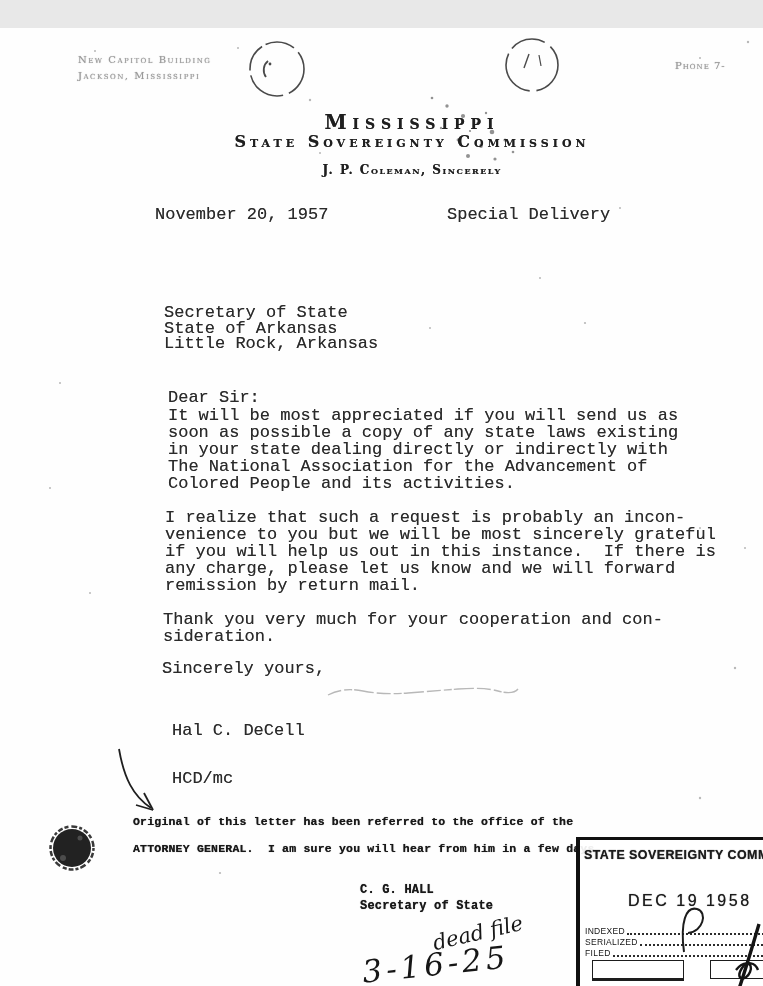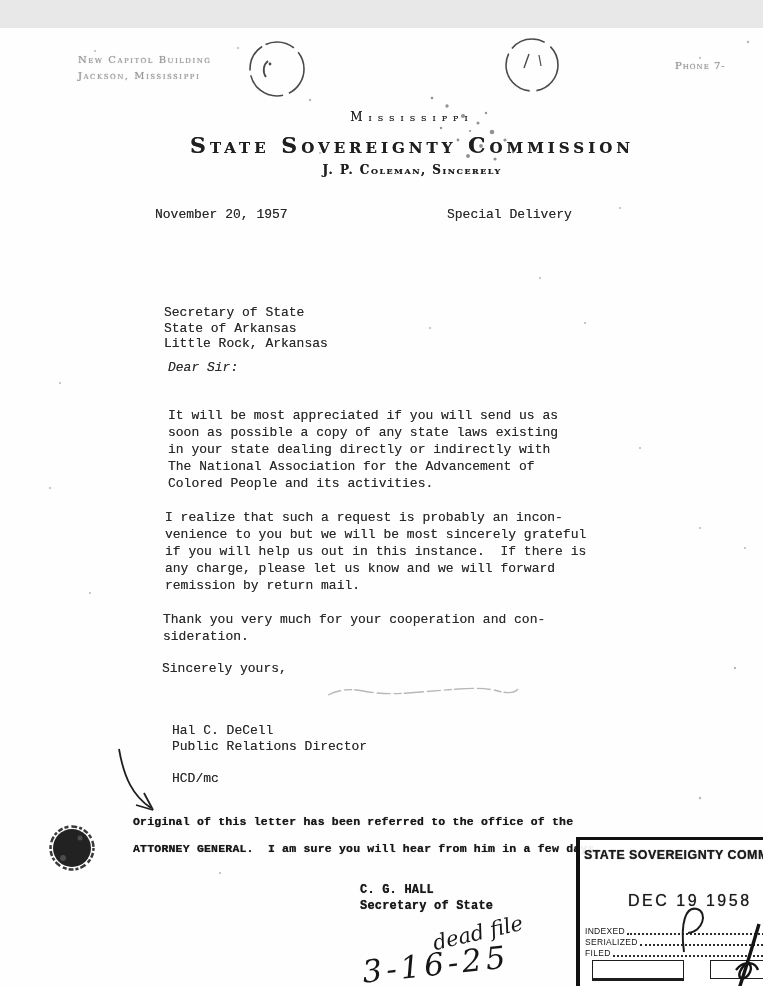--- a/index.html
+++ b/index.html
@@ -8,39 +8,39 @@
     width:763px;height:986px;
     background:#fefefe;
     overflow:hidden;
     font-family:"Liberation Mono","DejaVu Sans Mono",monospace;
     color:#262626;
     margin-top:28px;
   }
   .abs{position:absolute;}
   .typed{
     font-family:"Liberation Mono","DejaVu Sans Mono",monospace;
-    font-size:13px;line-height:17px;color:#2a2a2a;
+    font-size:17px;line-height:17px;color:#2a2a2a;
     text-shadow:0 0 0.5px rgba(20,20,20,.55);
     white-space:pre;
     z-index:3;
   }
   .para{white-space:pre;}
   .faded-caps{
     font-family:"DejaVu Serif","Liberation Serif",serif;
     font-variant:small-caps;
     font-size:10px;line-height:16px;color:#9a9a9a;
     letter-spacing:1.5px;
     text-shadow:0 0 1px rgba(150,150,150,.8);
     z-index:3;
   }
   .lh-center{left:62px;width:700px;text-align:center;z-index:3;
     font-family:"DejaVu Serif","Liberation Serif",serif;color:#1f1f1f;}
-  .lh-state{font-variant:small-caps;font-size:12px;font-weight:400;letter-spacing:6px;
+  .lh-state{font-variant:small-caps;font-size:20px;font-weight:700;letter-spacing:6px;
     text-shadow:0 0 .6px rgba(0,0,0,.6);}
-  .lh-org{font-variant:small-caps;font-size:22px;font-weight:600;letter-spacing:4px;
+  .lh-org{font-variant:small-caps;font-size:16px;font-weight:600;letter-spacing:4px;
     text-shadow:0 0 .6px rgba(0,0,0,.6);}
   .lh-chair{font-variant:small-caps;font-size:12px;font-weight:700;letter-spacing:1.5px;
     text-shadow:0 0 .5px rgba(0,0,0,.6);}
   .annot{
     font-family:Liberation Mono, monospace;
     font-weight:700;font-size:11.5px;letter-spacing:.2px;color:#181818;
     text-shadow:0 0 .7px rgba(0,0,0,.8);
     white-space:pre;z-index:3;
   }
   .handwrite{
@@ -165,38 +165,37 @@
   <div class="abs lh-center lh-org" style="top:104px;">State Sovereignty Commission</div>
   <div class="abs lh-center lh-chair" style="top:135px;">J. P. Coleman, Sincerely</div>
 
   <div class="abs typed" style="left:155px;top:178px;">November 20, 1957</div>
   <div class="abs typed" style="left:447px;top:178px;">Special Delivery</div>
 
   <div class="abs typed para" style="left:164px;top:277px;line-height:15.5px;">Secretary of State
 State of Arkansas
 Little Rock, Arkansas</div>
 
-  <div class="abs typed" style="left:168px;top:331px;font-style:italic;">Dear Sir:</div>
+  <div class="abs typed" style="left:168px;top:361px;">Dear Sir:</div>
 
   <div class="abs typed para" style="left:168px;top:379px;">It will be most appreciated if you will send us as
 soon as possible a copy of any state laws existing
 in your state dealing directly or indirectly with
 The National Association for the Advancement of
 Colored People and its activities.</div>
   <div class="abs typed para" style="left:165px;top:481px;">I realize that such a request is probably an incon-
 venience to you but we will be most sincerely grateful
 if you will help us out in this instance.  If there is
 any charge, please let us know and we will forward
 remission by return mail.</div>
   <div class="abs typed para" style="left:163px;top:583px;">Thank you very much for your cooperation and con-
 sideration.</div>
 
   <div class="abs typed" style="left:162px;top:632px;">Sincerely yours,</div>
   <div class="abs typed" style="left:172px;top:694px;">Hal C. DeCell</div>
-  <div class="abs typed" style="left:172px;top:710px;">Public Relations Director</div>
   <div class="abs typed" style="left:172px;top:742px;">HCD/mc</div>
 
   <div class="abs annot" style="left:133px;top:787px;">Original of this letter has been referred to the office of the</div>
   <div class="abs annot" style="left:133px;top:814px;">ATTORNEY GENERAL.  I am sure you will hear from him in a few days</div>
 
   <div class="abs annot" style="left:360px;top:855px;font-size:12px;">C. G. HALL</div>
   <div class="abs annot" style="left:360px;top:871px;font-size:12px;">Secretary of State</div>
 
   <div class="abs handwrite" style="left:432px;top:893px;font-size:21px;transform:rotate(-13deg);">dead file</div>
   <div class="abs handwrite" style="left:362px;top:918px;font-size:31px;letter-spacing:4px;transform:rotate(-6deg);">3-16-25</div>

